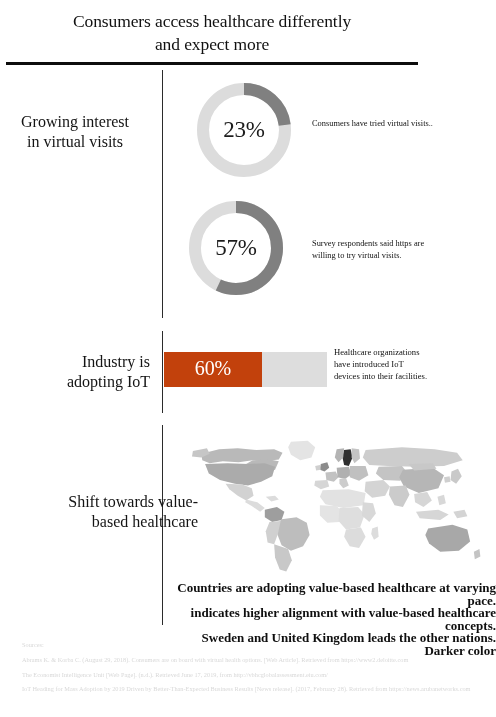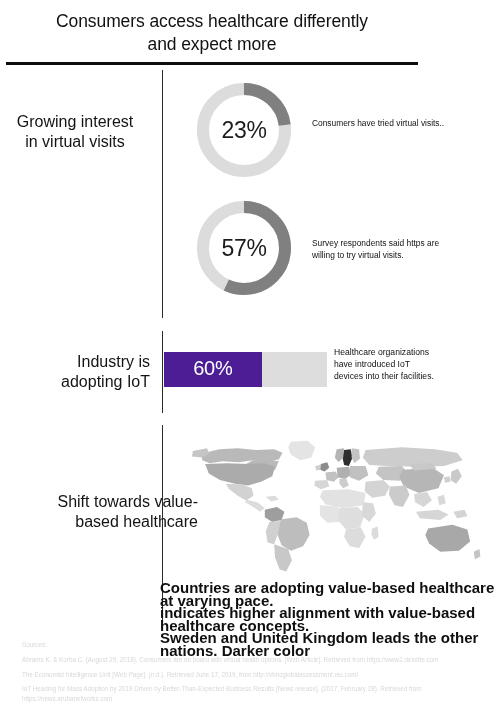--- a/index.html
+++ b/index.html
@@ -1,21 +1,21 @@
 <!DOCTYPE html>
 <html><head>
 <meta charset="utf-8">
 <style>
   html,body{margin:0;padding:0;}
   body{
     width:496px;height:717px;background:#ffffff;
     font-family:"Liberation Sans",sans-serif;color:#1a1a1a;
     overflow:hidden;position:relative;
   }
-  .page{position:relative;width:424px;height:717px;}
+  .page{position:relative;width:424px;height:717px;font-family:Liberation Serif, serif;}
 
   
   .header{padding:10px 20px 0 20px;text-align:center;}
   .header h1{
     margin:0;font-weight:400;font-size:17.5px;line-height:23px;
     color:#111;letter-spacing:-0.1px;
   }
   .title-rule{
     margin:6px 6px 0 6px;height:3px;background:#0d0d0d;
   }
@@ -40,36 +40,36 @@
   }
   .donut-note{
     position:absolute;font-size:8.4px;line-height:11.5px;color:#121212;
   }
 
   
   .bar-track{
     position:absolute;height:35px;background:#dddddd;
   }
   .bar-fill{
-    position:absolute;left:0;top:0;height:35px;background:#4c1d95;
+    position:absolute;left:0;top:0;height:35px;background:#c2410c;
     display:flex;align-items:center;justify-content:center;
   }
   .bar-val{
     font-size:20px;color:#ffffff;font-weight:400;letter-spacing:-0.2px;
     transform:translateY(-1px);
   }
   .bar-note{
     position:absolute;font-size:8.6px;line-height:11.8px;color:#101010;
   }
 
   
   .map-wrap{position:absolute;}
   .map-wrap svg{display:block;}
   .map-caption{
-    position:absolute;text-align:left;font-size:15px;line-height:12.6px;
+    position:absolute;text-align:right;font-size:13px;line-height:12.6px;
     color:#0f0f0f;font-weight:700;width:336px;
   }
 
   
   .sources{
     position:absolute;left:22px;top:640px;width:460px;
     color:#d8d8d8;font-size:6.3px;line-height:9.4px;
   }
   .sources .src-head{margin-bottom:6px;}
   .sources .src-item{margin-bottom:5px;}
@@ -102,21 +102,21 @@
           <circle cx="52" cy="52" r="41" fill="none" stroke="#dcdcdc" stroke-width="12"></circle>
           <circle cx="52" cy="52" r="41" fill="none" stroke="#808080" stroke-width="12" stroke-dasharray="59.25 198.35" transform="rotate(-90 52 52)"></circle>
         </svg>
         <div class="donut-val">23%</div>
       </div>
     </div>
     <div class="donut-note" style="left:312px;top:48px;width:180px;">
       <div>Consumers have tried virtual visits..</div>
     </div>
 
-    <div class="donut-wrap" style="left:192px;top:126px;">
+    <div class="donut-wrap" style="left:184px;top:126px;">
       <div class="donut">
         <svg viewBox="0 0 104 104">
           <circle cx="52" cy="52" r="41" fill="none" stroke="#dcdcdc" stroke-width="12"></circle>
           <circle cx="52" cy="52" r="41" fill="none" stroke="#808080" stroke-width="12" stroke-dasharray="146.85 110.75" transform="rotate(-90 52 52)"></circle>
         </svg>
         <div class="donut-val">57%</div>
       </div>
     </div>
     <div class="donut-note" style="left:312px;top:168px;width:180px;">
       <div>Survey respondents said https are</div>

